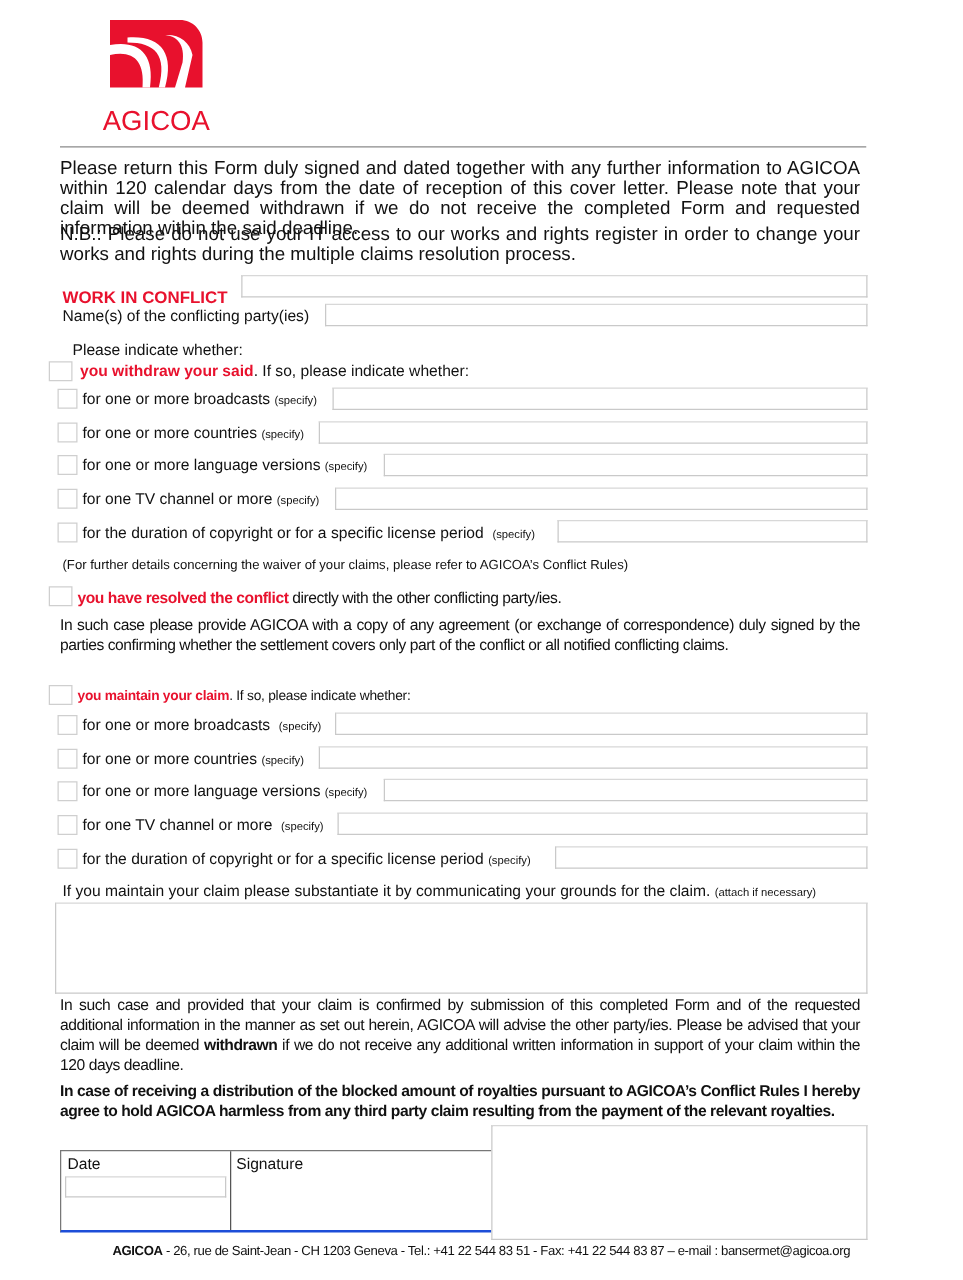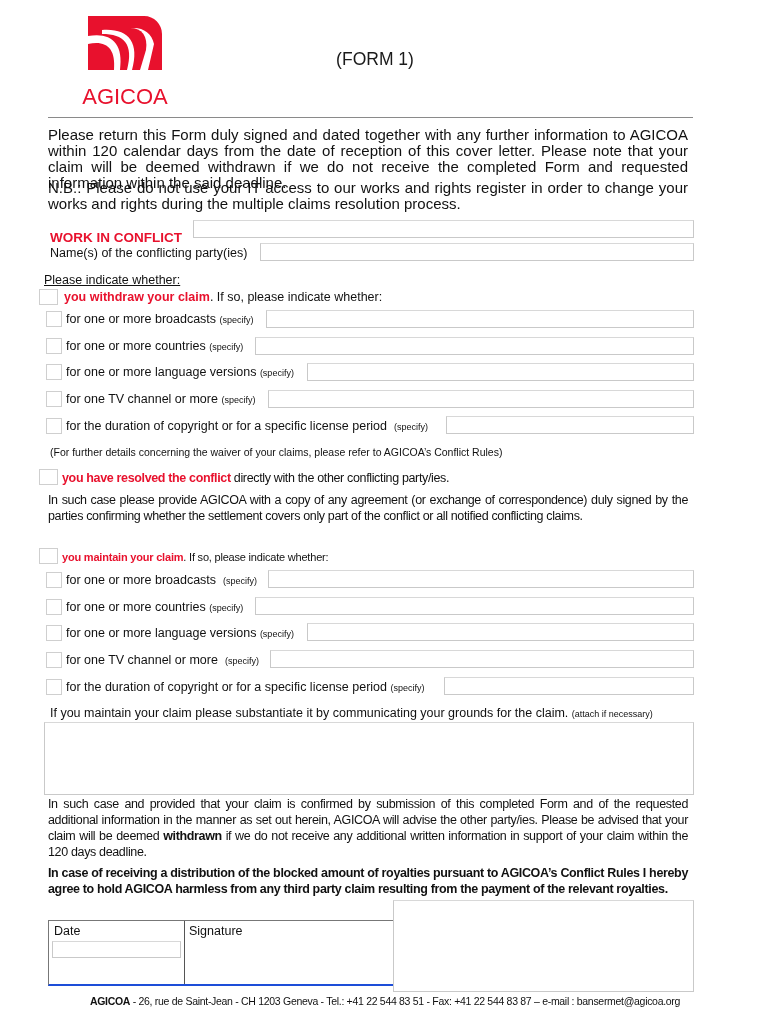--- a/index.html
+++ b/index.html
@@ -31,37 +31,36 @@
     <path d="M6 2 L62 2 C72 2 80 10 80 20 L80 56 L66 56 L72 30 C70 20 62 14 52 14 L6 14 Z" fill="#e8112d"></path>
     <path d="M6 14 L48 14 C60 14 66 22 64 36 L58 56 L6 56 Z" fill="#e8112d"></path>
     <path d="M6 22 C28 18 42 28 38 56 L32 56 C34 34 24 26 6 30 Z" fill="#ffffff"></path>
     <path d="M20 16 C46 14 58 28 50 56 L45 56 C52 30 42 20 20 20 Z" fill="#ffffff"></path>
     <rect x="6" y="2" width="74" height="54" fill="none"></rect>
     <text x="43" y="90" text-anchor="middle" font-family="Liberation Sans, sans-serif" font-size="22" font-weight="normal" fill="#e8112d">AGICOA</text>
   </svg>
 </div>
 
 <div class="abs title">
-  <div>(FORM 1)</div>
 </div>
 <div class="abs hr"></div>
 
 <div class="abs para" style="top:127px;">Please return this Form duly signed and dated together with any further information to AGICOA within 120 calendar days from the date of reception of this cover letter. Please note that your claim will be deemed withdrawn if we do not receive the completed Form and requested information within the said deadline.</div>
 <div class="abs para" style="top:180px;">N.B.: Please do not use your IT access to our works and rights register in order to change your works and rights during the multiple claims resolution process.</div>
 
 <div class="lbl red heading" style="left:50px; top:230px;">WORK IN CONFLICT</div>
 <input class="field" style="left: 193px; top: 220px; width: 501px; height: 18px;" value="">
 
 <div class="lbl" style="left:50px; top:245px;">Name(s) of the conflicting party(ies)</div>
 <input class="field" style="left: 260px; top: 243px; width: 434px; height: 18px;" value="">
 
-<div class="lbl" style="left:44px; top:272px;text-decoration:underline;">Please indicate whether:</div>
+<div class="lbl" style="left:58px; top:272px;">Please indicate whether:</div>
 
 <div class="cb" style="left:39px; top:289px; width:19px; height:16px;"></div>
-<div class="lbl" style="left:64px; top:289px;"><span class="red">you withdraw your claim</span><span>. If so, please indicate whether:</span></div>
+<div class="lbl" style="left:64px; top:289px;"><span class="red">you withdraw your said</span><span>. If so, please indicate whether:</span></div>
 
 <div class="cb" style="left:46px; top:311px;"></div>
 <div class="lbl" style="left:66px; top:311px;"><span>for one or more broadcasts</span> <span class="spec">(specify)</span></div>
 <input class="field" style="left: 266px; top: 310px; width: 428px; height: 18px;" value="">
 
 <div class="cb" style="left:46px; top:338px;"></div>
 <div class="lbl" style="left:66px; top:338px;"><span>for one or more countries</span> <span class="spec">(specify)</span></div>
 <input class="field" style="left: 255px; top: 337px; width: 439px; height: 18px;" value="">
 
 <div class="cb" style="left:46px; top:364px;"></div>

